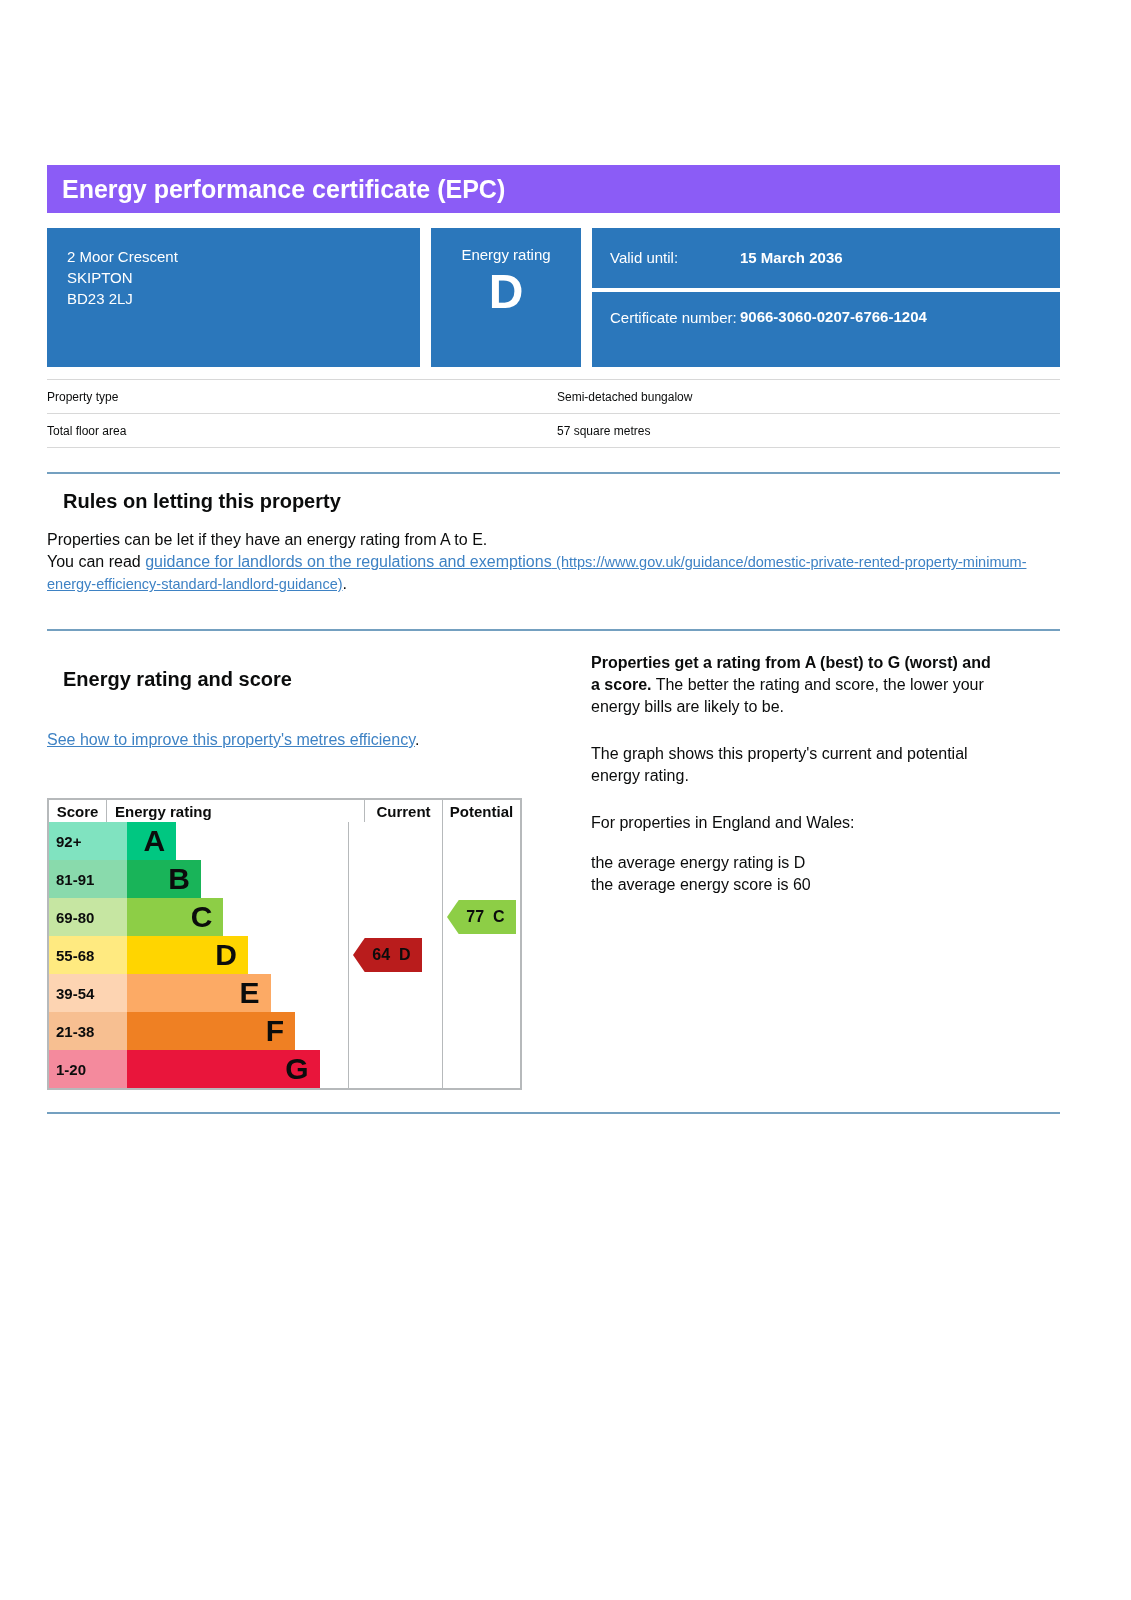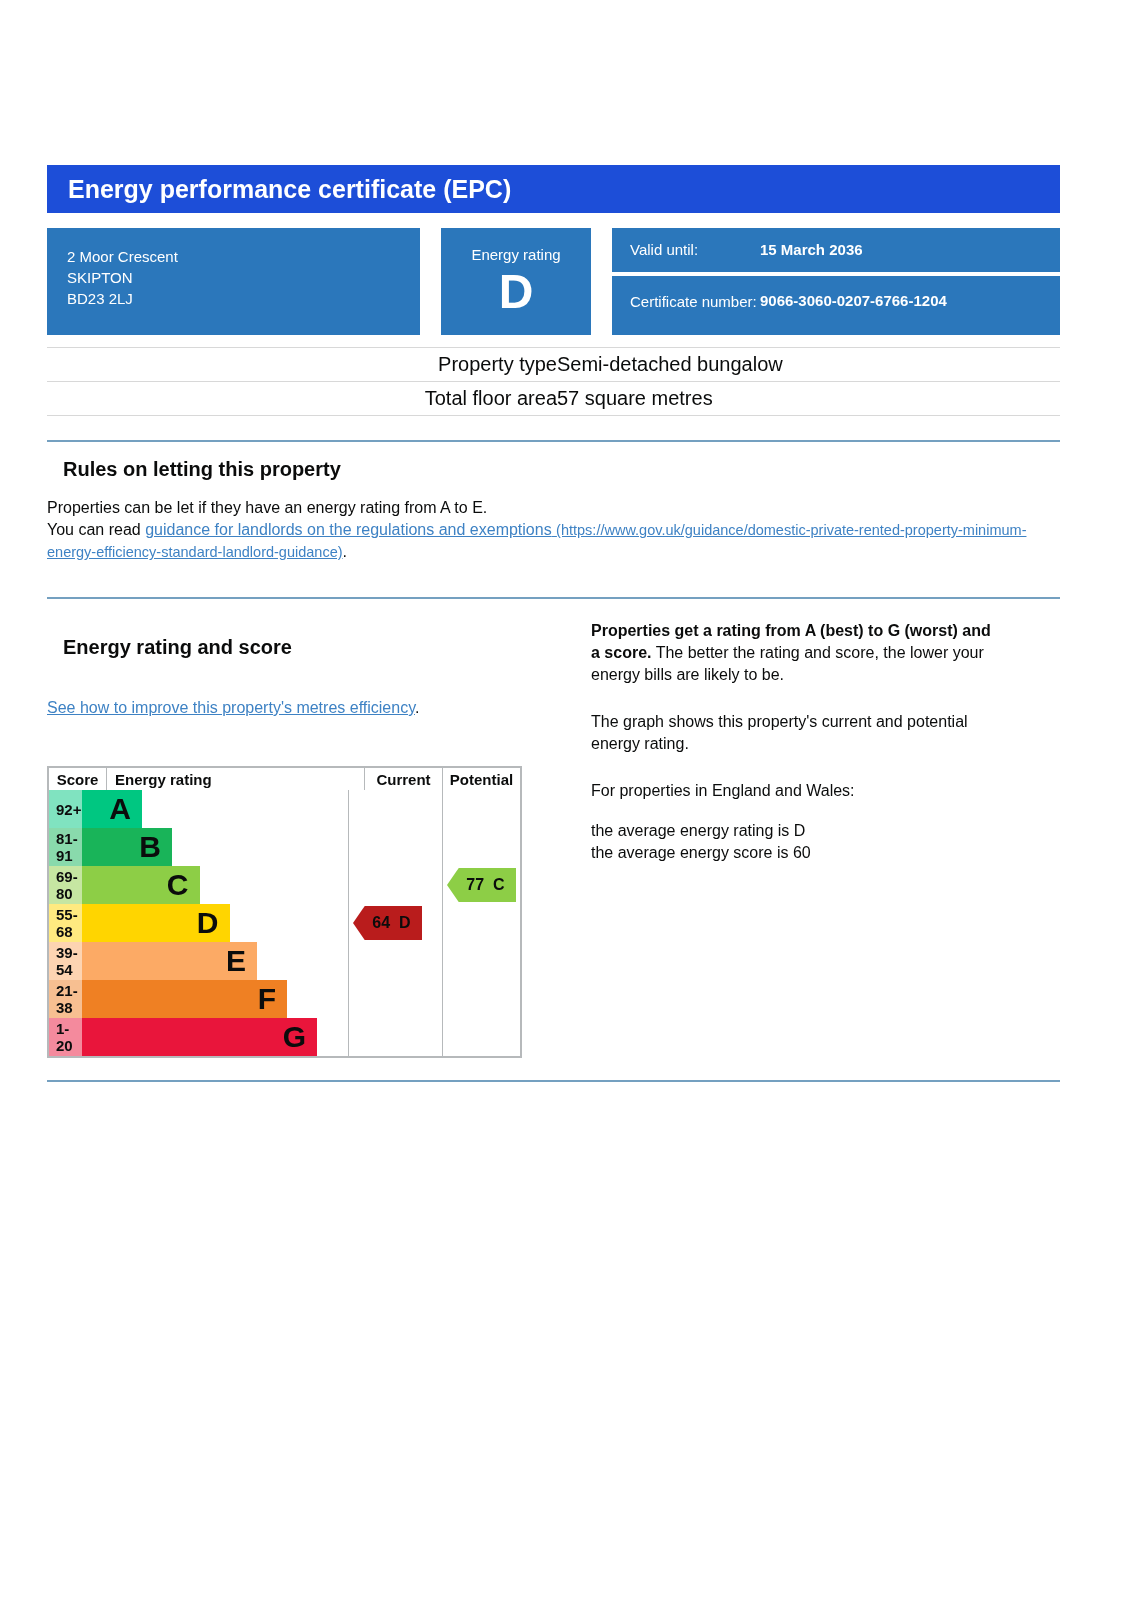--- a/index.html
+++ b/index.html
@@ -7,51 +7,51 @@
   body {
     width: 1131px; height: 1600px;
     font-family: "Liberation Sans", sans-serif;
     color: #0b0c0c;
     position: relative;
   }
   .page { padding: 165px 71px 0 47px; }
 
   
   .black-banner {
-    background: #1d4ed8; height: 48px;
+    background: #8b5cf6; height: 48px;
     display: flex; align-items: center;
-    padding-left: 21px;
+    padding-left: 15px;
   }
   .black-banner h1 {
     margin: 0; color: #ffffff;
     font-size: 25px; font-weight: bold;
   }
 
   
   .blue-banner {
-    margin-top: 15px; height: 107px;
-    display: flex; gap: 21px; color: #ffffff; font-size: 15px;
+    margin-top: 15px; height: 139px;
+    display: flex; gap: 11px; color: #ffffff; font-size: 15px;
   }
   .blue-box { background: #2b77bb; }
   .addr-box { width: 373px; padding: 18px 0 0 20px; line-height: 21px; }
   .rating-box { width: 150px; text-align: center; padding-top: 18px; }
   .rating-box .rating-label { font-size: 15px; }
   .rating-box .rating-value { font-size: 48px; font-weight: bold; line-height: 58px; }
   .banner-right { flex: 1; display: flex; flex-direction: column; gap: 4px; }
   .banner-row { flex: 1; display: flex; padding-left: 18px; }
   .valid-row { align-items: center; }
   .cert-row { align-items: flex-start; padding-top: 16px; }
   .banner-row .b-label { width: 130px; line-height: 20px; }
   .banner-row .b-value { font-weight: bold; }
 
   
   .property-table { margin-top: 12px; border-top: 1px solid #d8d8d8; }
   .prop-row {
     display: flex; align-items: center; height: 34px;
-    border-bottom: 1px solid #d8d8d8; font-size: 20px; text-align: right;
+    border-bottom: 1px solid #d8d8d8; font-size: 12px;
   }
   .prop-label { width: 510px; }
 
   
   .divider { border: none; border-top: 2px solid #74a0c0; margin: 0; }
   .divider-1 { margin-top: 24px; }
   .divider-2 { margin-top: 34px; }
   .divider-3 { margin-top: 22px; }
 
   h2.section-heading { font-size: 20px; font-weight: bold; margin: 16px; }
@@ -80,21 +80,21 @@
     border: 2px solid #b6b9bb; font-size: 15px;
   }
   .chart-header { display: flex; height: 22px; align-items: center; font-weight: bold; justify-content: flex-end; }
   .chart-header .hc { height: 100%; display: flex; align-items: center; }
   .hc-score { width: 57px; justify-content: center; }
   .hc-rating { flex: 1; padding-left: 8px; border-left: 1px solid #b6b9bb; }
   .hc-current, .hc-potential { width: 78px; justify-content: center; border-left: 1px solid #b6b9bb; }
 
   .chart-row { display: flex; height: 38px; }
   .cell-score {
-    width: 33px; display: flex; align-items: center;
+    width: 78px; display: flex; align-items: center;
     padding-left: 7px; font-weight: bold;
   }
   .cell-rating { flex: 1; }
   .band-bar {
     height: 100%; display: flex; align-items: center;
     justify-content: flex-end; padding-right: 11px;
   }
   .band-letter { font-size: 30px; font-weight: bold; line-height: 30px; }
   .cell-current, .cell-potential {
     width: 78px; border-left: 1px solid #b6b9bb;

